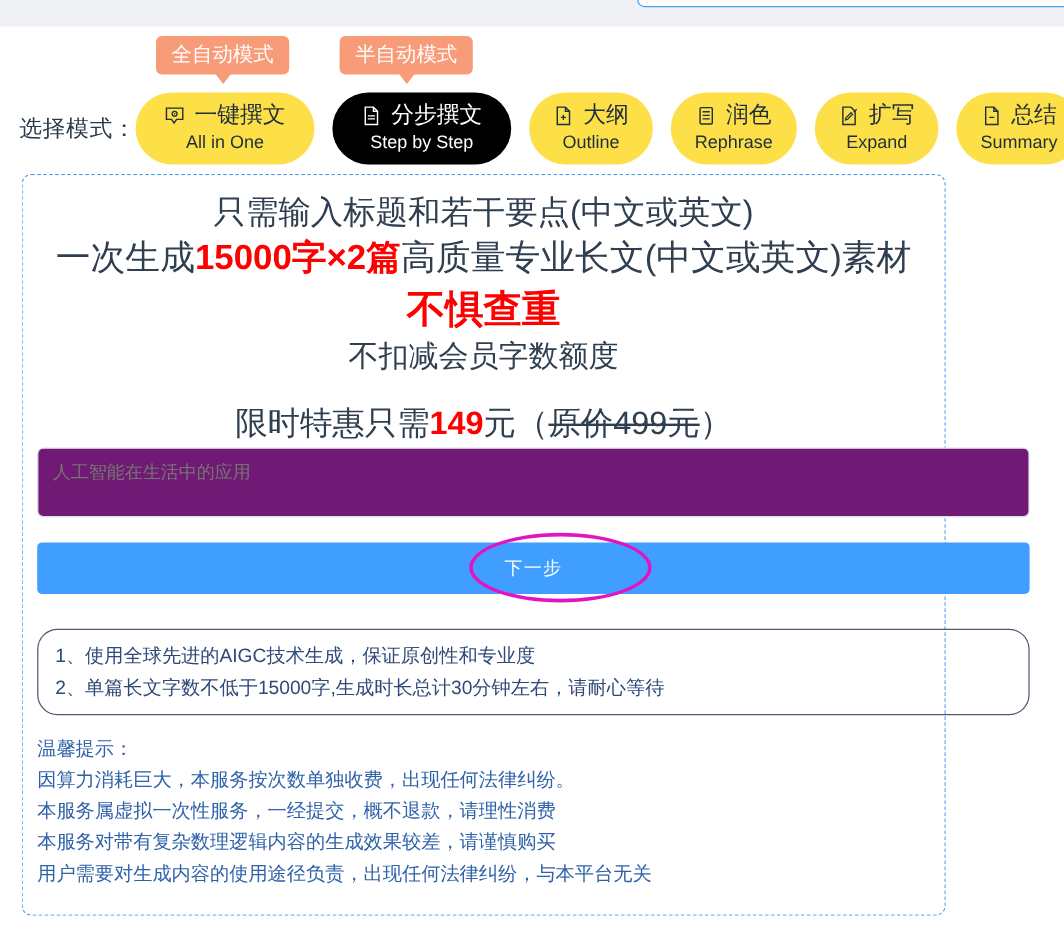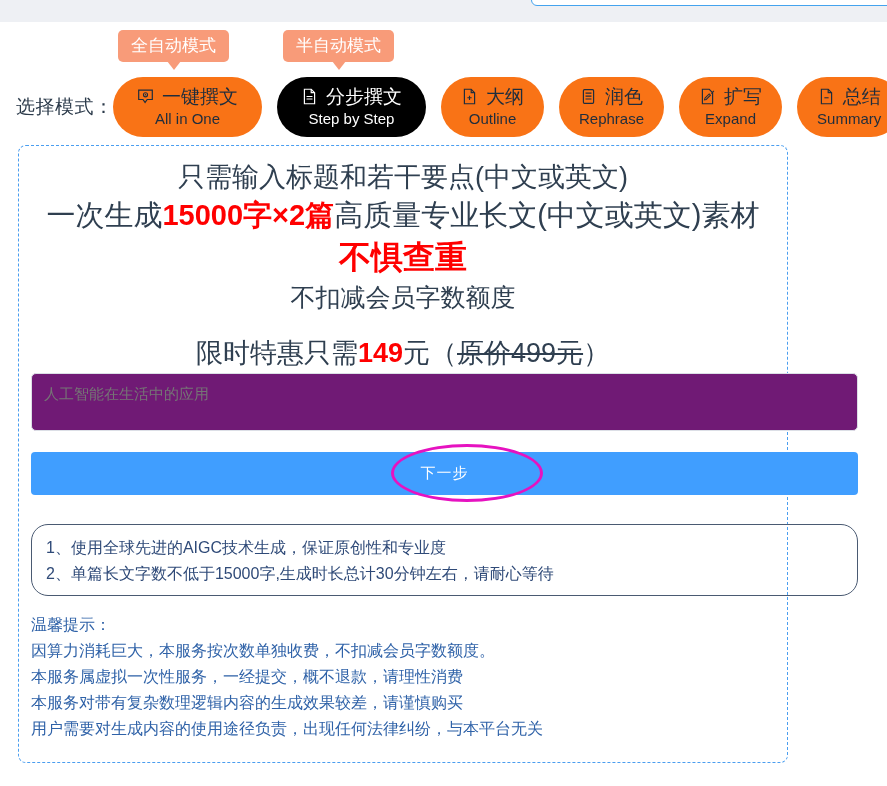--- a/index.html
+++ b/index.html
@@ -59,21 +59,21 @@
     top: 55px;
     display: flex;
     gap: 15px;
     align-items: flex-start;
   }
   .mode-btn {
     position: relative;
     min-width: 96px;
     height: 60px;
     border-radius: 31px;
-    background: #f97316;
+    background: #fde047;
     display: flex;
     flex-direction: column;
     align-items: center;
     justify-content: center;
     padding: 0 20px;
     box-sizing: border-box;
     cursor: pointer;
     flex: 0 0 auto;
   }
   .mode-btn.wide { padding: 0 24px; }
@@ -114,21 +114,21 @@
   .badge .arrow {
     position: absolute;
     left: 50%;
     bottom: -8px;
     margin-left: -7px;
     width: 0; height: 0;
     border-left: 7px solid transparent;
     border-right: 7px solid transparent;
     border-top: 9px solid #f89b79;
   }
-  #badge-auto  { left: 118px; top: 8px; }
+  #badge-auto  { left: 130px; top: 8px; }
   #badge-semi  { left: 283px; top: 8px; }
 
   
   .card {
     position: absolute;
     left: 18px;
     top: 145px;
     width: 770px;
     height: 618px;
     border: 1px dashed #4a9ef0;
@@ -352,19 +352,19 @@
   <button class="next-btn">下一步</button>
   <div class="annot-ellipse"></div>
 
   <div class="notes">
     <div>1、使用全球先进的AIGC技术生成，保证原创性和专业度</div>
     <div>2、单篇长文字数不低于15000字,生成时长总计30分钟左右，请耐心等待</div>
   </div>
 
   <div class="tips">
     <div>温馨提示：</div>
-    <div>因算力消耗巨大，本服务按次数单独收费，不扣减会员字数额度。</div>
+    <div>因算力消耗巨大，本服务按次数单独收费，出现任何法律纠纷。</div>
     <div>本服务属虚拟一次性服务，一经提交，概不退款，请理性消费</div>
     <div>本服务对带有复杂数理逻辑内容的生成效果较差，请谨慎购买</div>
     <div>用户需要对生成内容的使用途径负责，出现任何法律纠纷，与本平台无关</div>
   </div>
 
 </div>
 
 </body></html>

